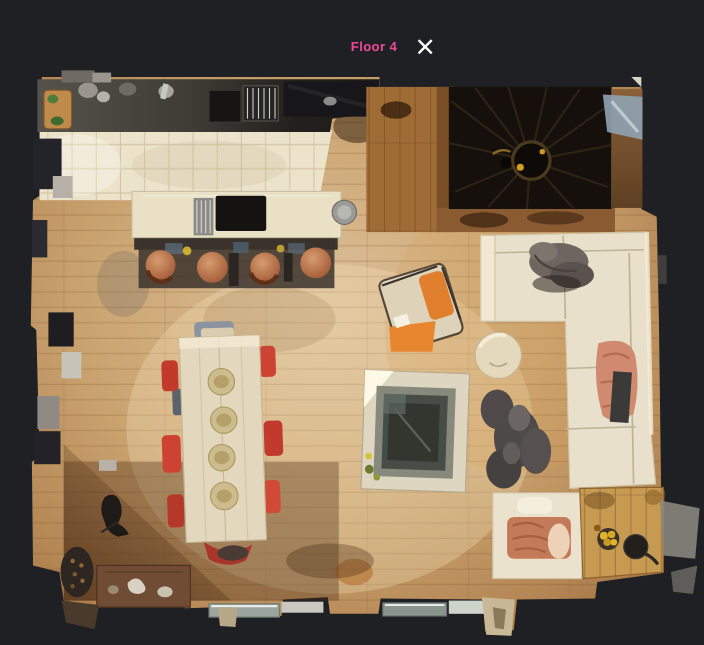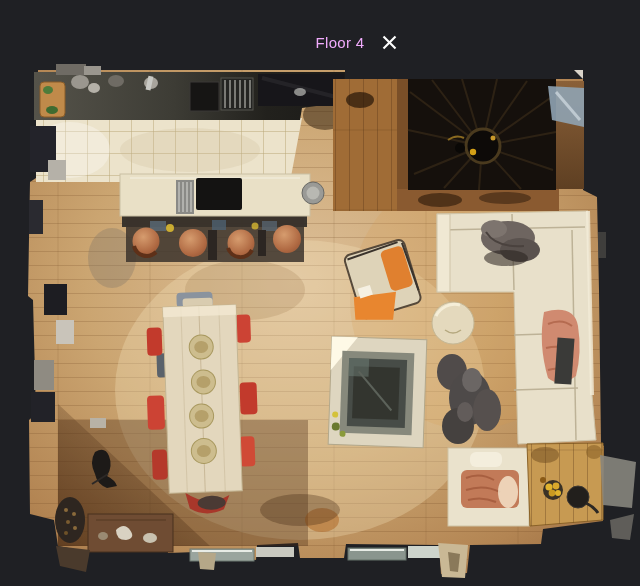--- a/index.html
+++ b/index.html
@@ -10,21 +10,21 @@
     position:relative;overflow:hidden;
   }
   .stage{position:absolute;inset:0;}
   .floor-header{
     position:absolute;top:33px;left:0;width:640px;
     display:flex;justify-content:center;align-items:center;gap:16px;
     z-index:5;
   }
   .floor-header{transform:translateX(37px);}
   .floor-title{
-    color:#f0abfc;font-size:15px;font-weight:normal;letter-spacing:.3px;
+    color:#ec4899;font-size:12px;font-weight:bold;letter-spacing:.3px;
   }
   .close-btn{
     width:18px;height:18px;display:flex;align-items:center;justify-content:center;
     cursor:pointer;background:transparent;border:none;padding:0;
   }
   svg.plan{position:absolute;top:0;left:0;}
 </style>
 </head>
 <body>
 

